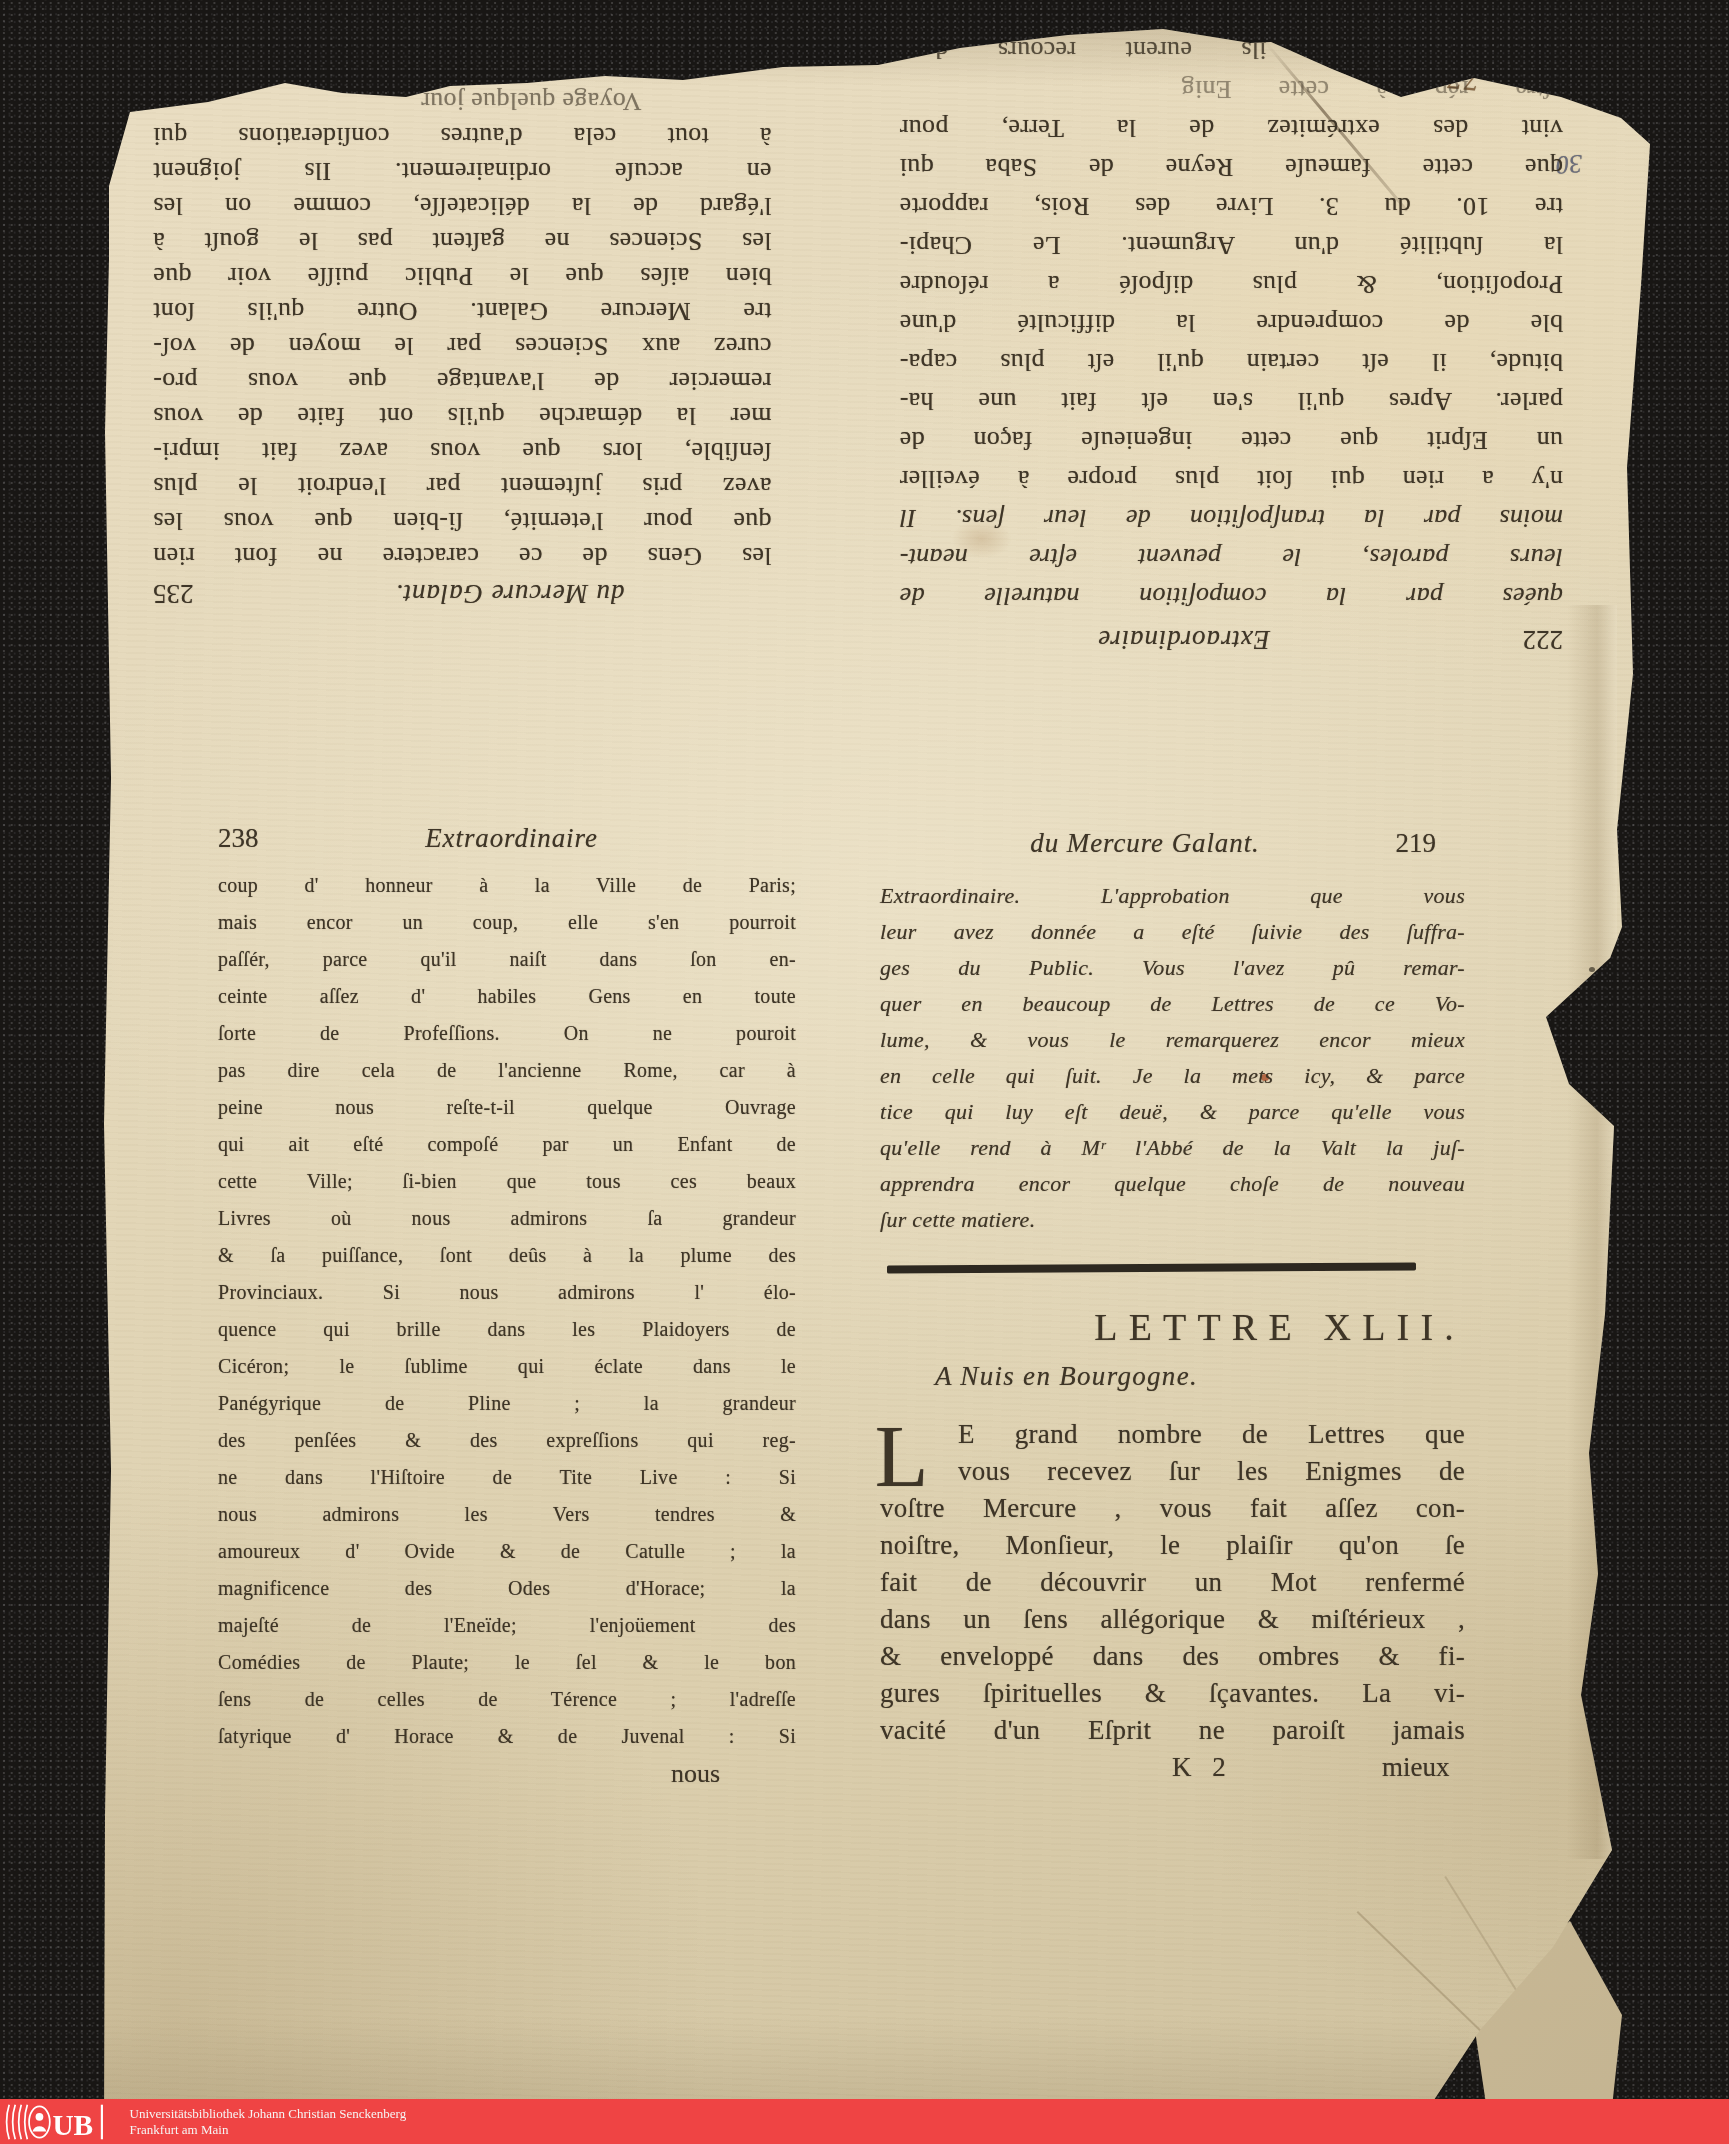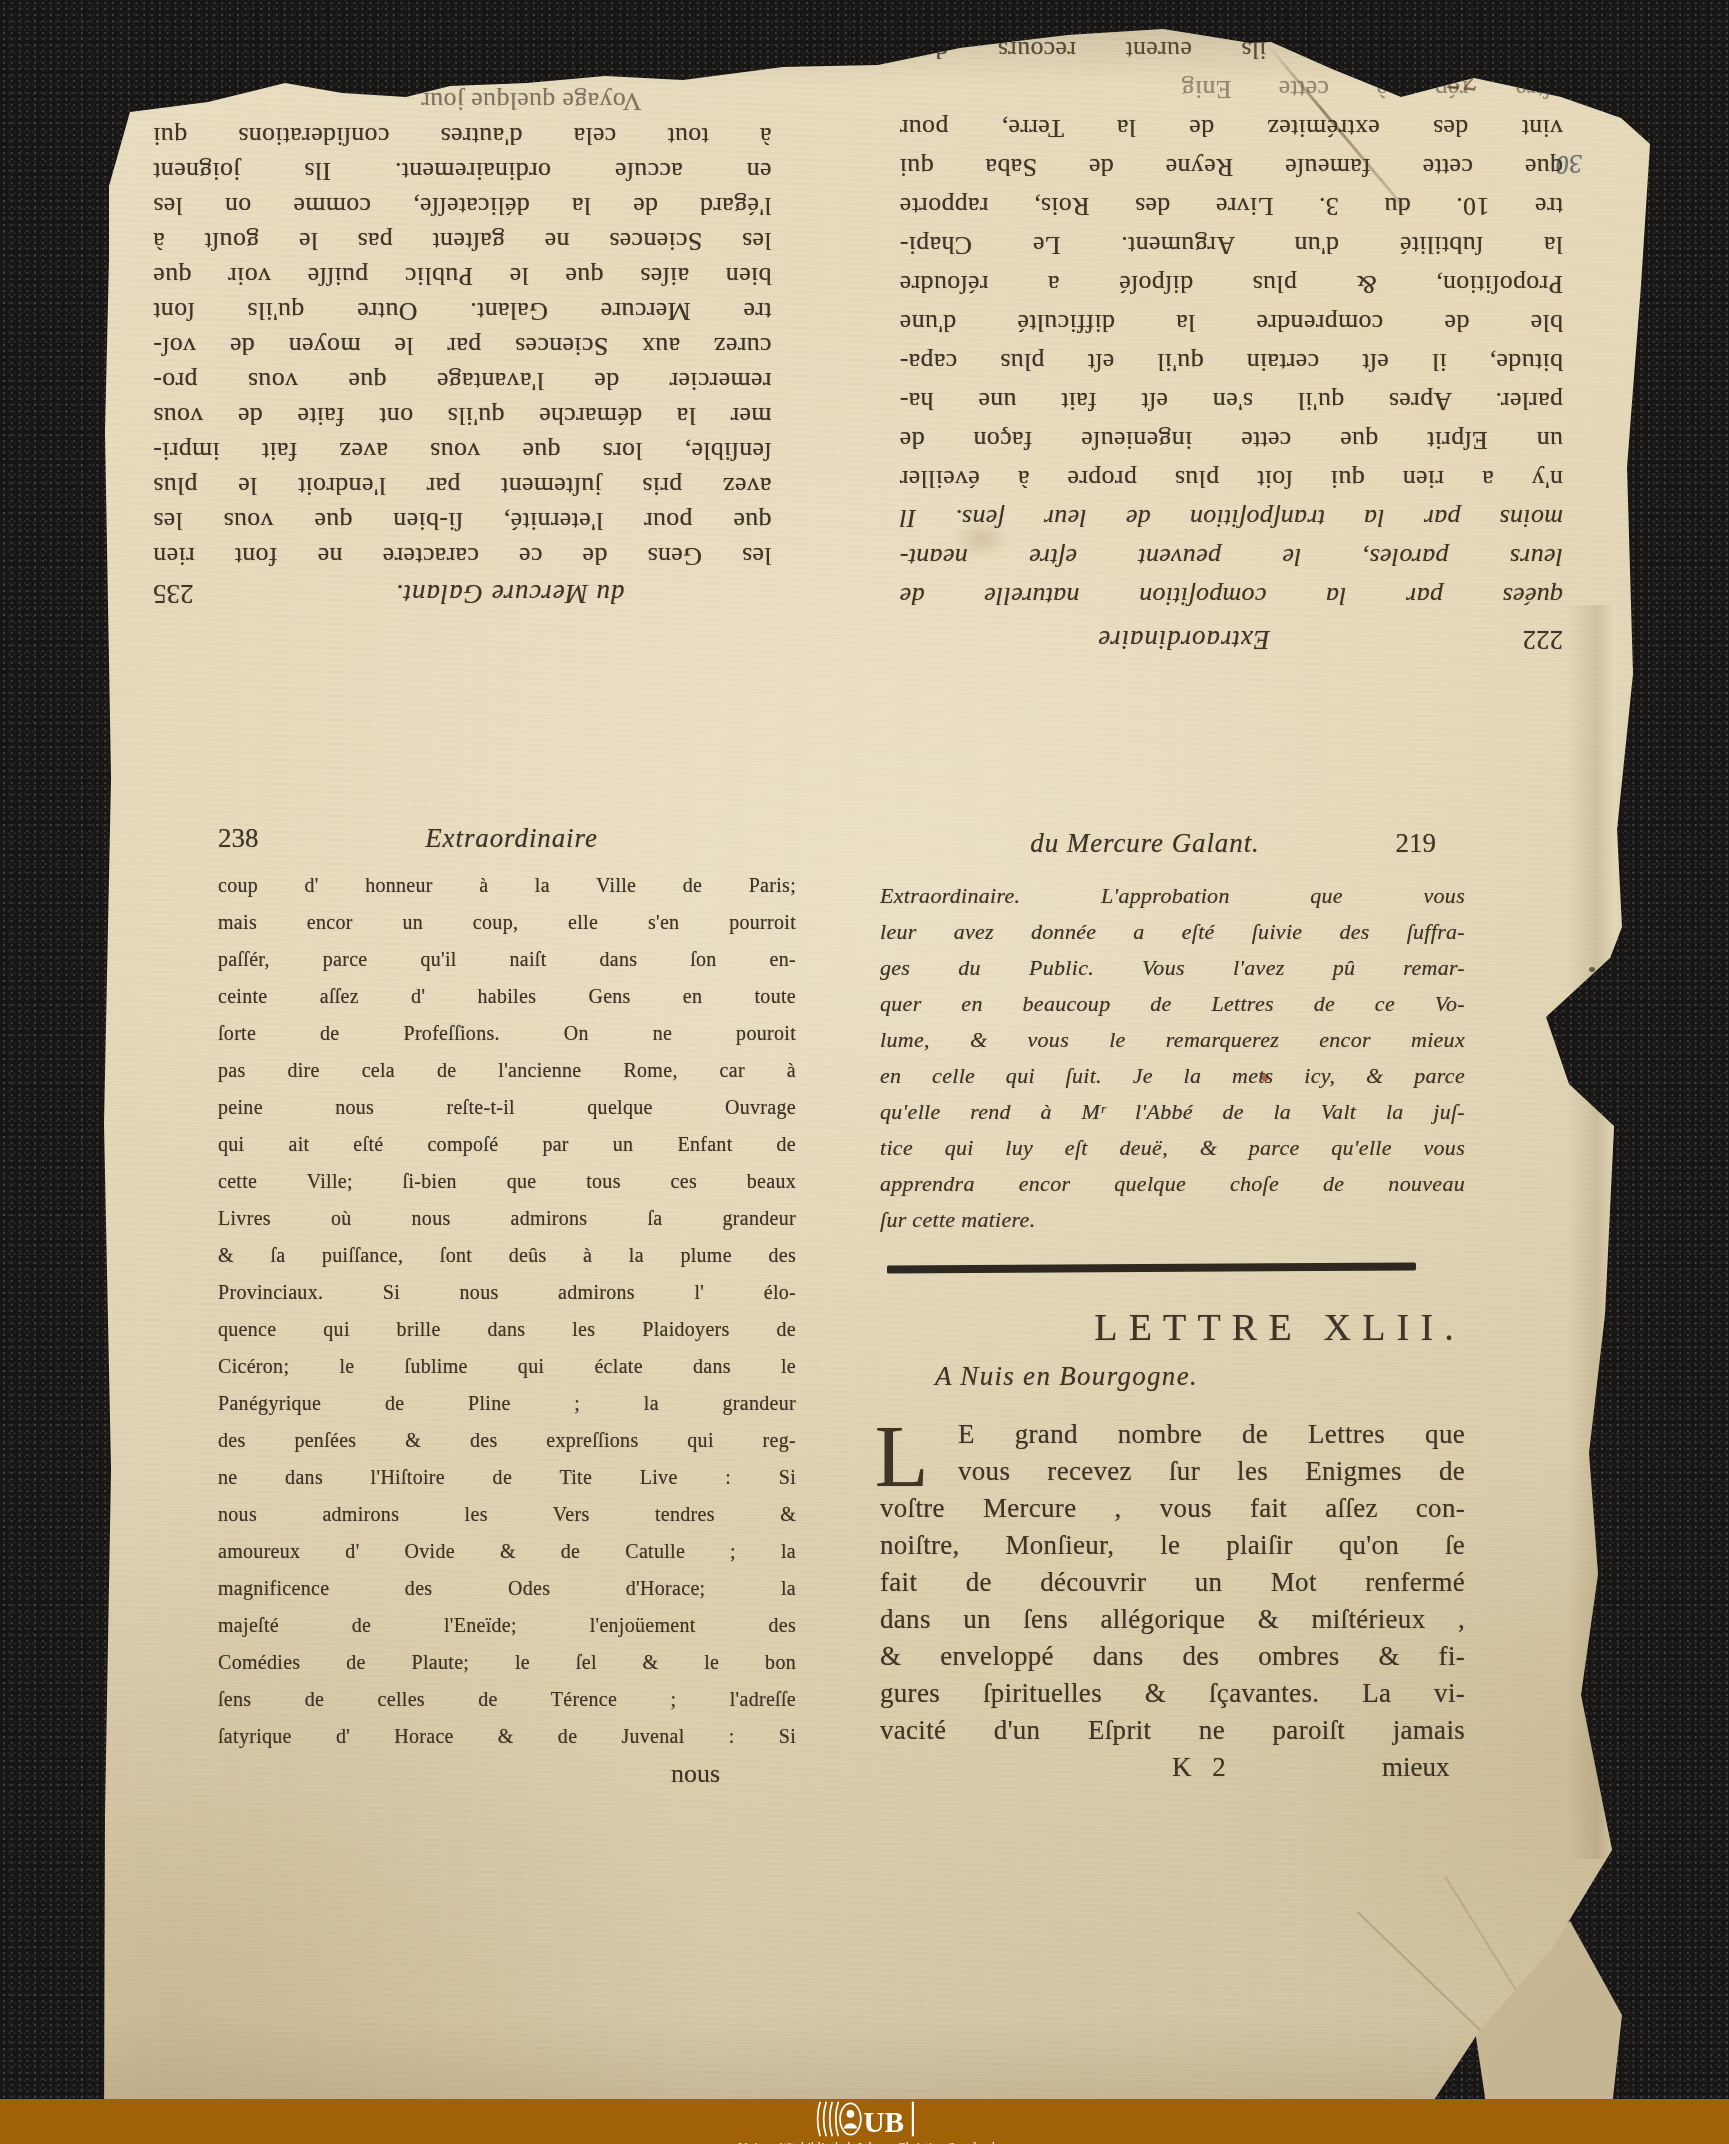--- a/index.html
+++ b/index.html
@@ -101,22 +101,22 @@
   .sig{display:flex;font-size:27px;margin-top:3.5px;}
   .sig .k{margin-left:292px;letter-spacing:7px;}
   .sig .cwm{margin-left:auto;padding-right:15.6px;}
 
   
   .corner-frag{position:absolute;inset:0;z-index:1;
     background:linear-gradient(135deg,#d8cba9,#c4b491);
     clip-path:polygon(1470px 1997px,1570px 1921px,1622px 2015px,1608px 2144px,1492px 2144px);}
 
   
-  .bar{position:absolute;left:0;right:0;bottom:0;height:45px;background:#a16207;z-index:5;
-    display:flex;align-items:center;font-family:"Liberation Sans",sans-serif;flex-direction:column;}
+  .bar{position:absolute;left:0;right:0;bottom:0;height:45px;background:#ef4444;z-index:5;
+    display:flex;align-items:center;font-family:"Liberation Sans",sans-serif;}
   .logo{margin-left:3.5px;flex:0 0 auto;}
   .bartext{margin-left:24px;color:#f5f5f4;font-size:13px;line-height:15.6px;font-family:Liberation Serif, serif;}
 </style>
 </head>
 <body>
 
 <div class="bg-noise"></div>
 
 <div class="corner-frag"></div>
 
@@ -221,22 +221,22 @@
       <span class="ttl">du Mercure Galant.</span>
       <span class="num">219</span>
     </div>
     <div class="intro">
         <div class="line">Extraordinaire. L'approbation que vous</div>
         <div class="line">leur avez donnée a eſté ſuivie des ſuffra-</div>
         <div class="line">ges du Public. Vous l'avez pû remar-</div>
         <div class="line">quer en beaucoup de Lettres de ce Vo-</div>
         <div class="line">lume, &amp; vous le remarquerez encor mieux</div>
         <div class="line">en celle qui ſuit. Je la mets icy, &amp; parce</div>
+        <div class="line">tice qui luy eſt deuë, &amp; parce qu'elle vous</div>
         <div class="line">qu'elle rend à Mʳ l'Abbé de la Valt la juſ-</div>
-        <div class="line">tice qui luy eſt deuë, &amp; parce qu'elle vous</div>
         <div class="line">apprendra encor quelque choſe de nouveau</div>
         <div class="line">ſur cette matiere.</div>
       </div>
     <div class="rule"></div>
     <div class="lettre">LETTRE XLII.</div>
     <div class="dest">A Nuis en Bourgogne.</div>
     <div class="lbody">
       <span class="dropcap">L</span>
       <div class="llines">
           <div class="line">E grand nombre de Lettres que</div>

